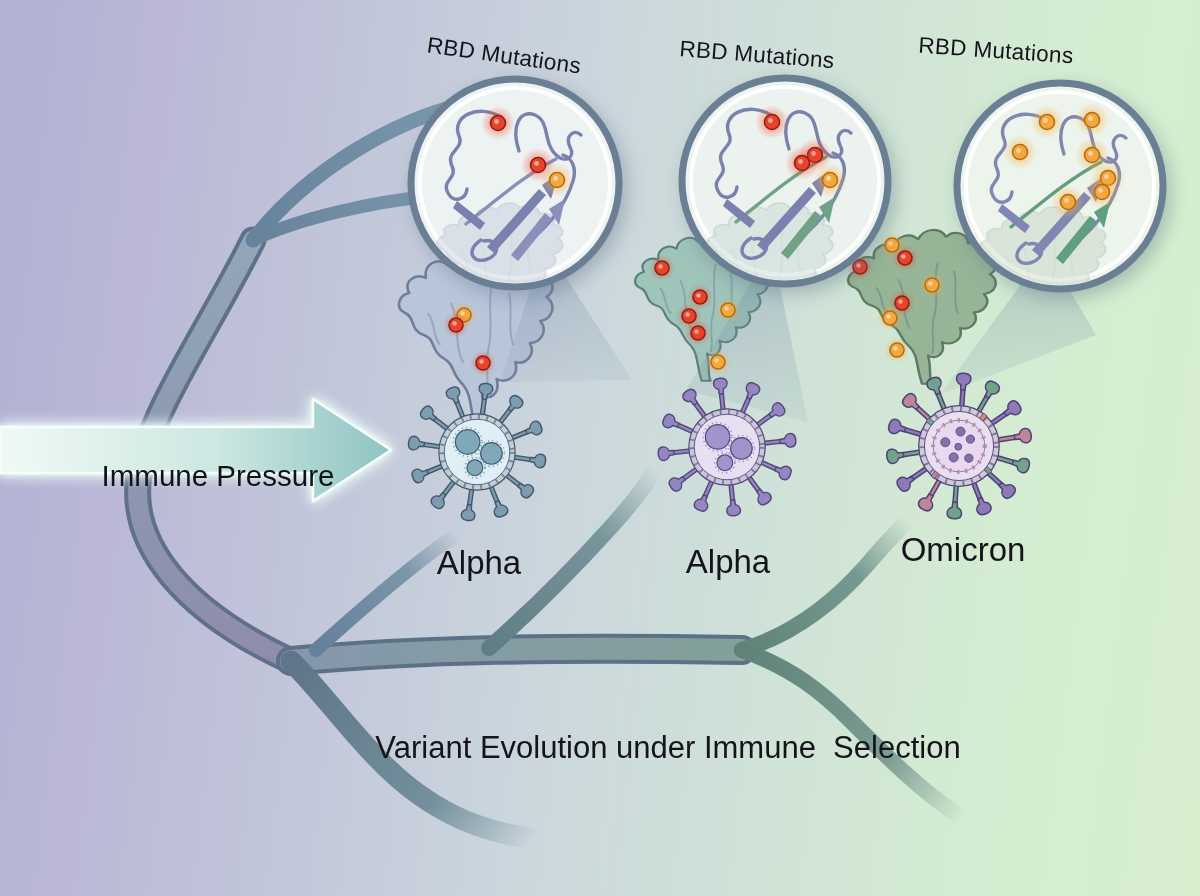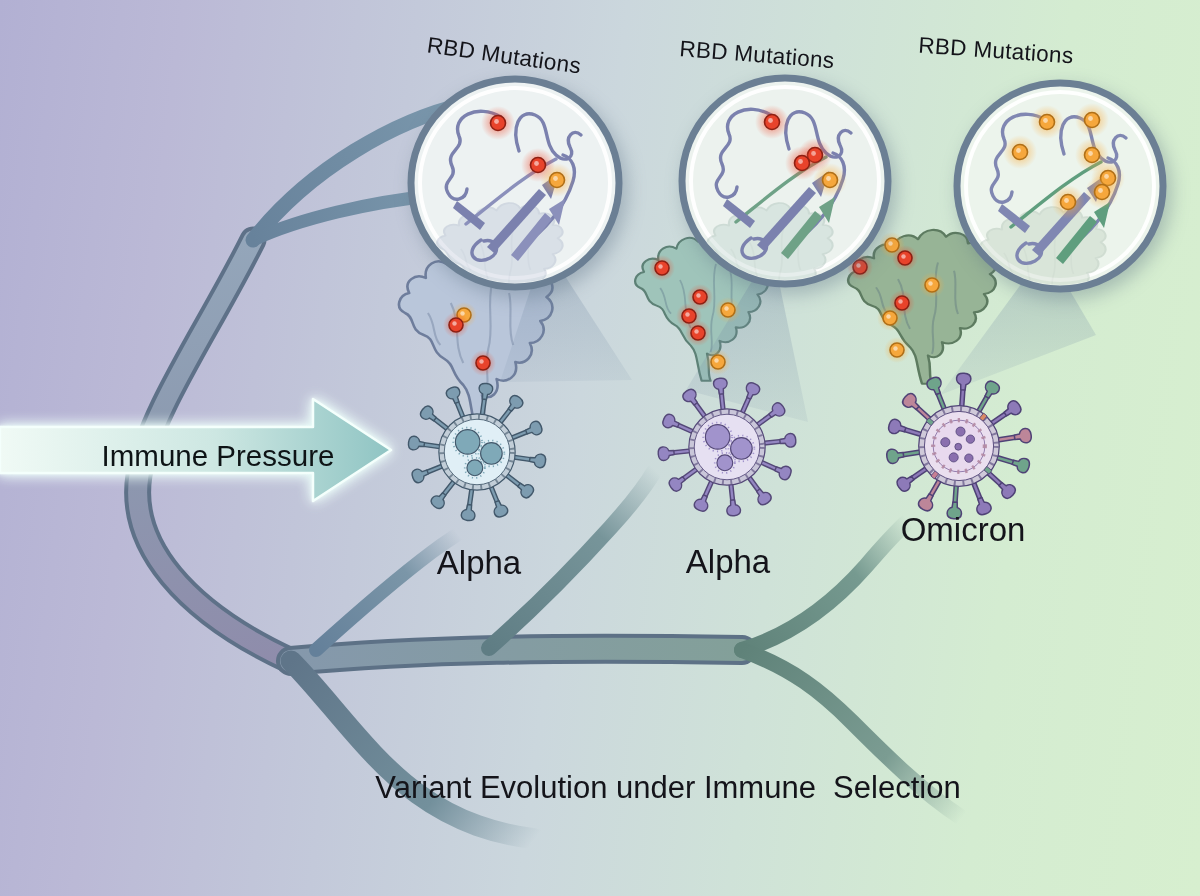--- a/index.html
+++ b/index.html
@@ -541,21 +541,21 @@
             <circle cx="1066.5" cy="200.5" r="2.4" fill="rgba(255,255,255,.55)"></circle>
           </g>
         </g>
   </g>
 </svg>
 
 <div class="lbl rbd-lbl" style="left:504px;top:56px;transform:translate(-50%,-50%) rotate(8deg);">RBD Mutations</div>
 <div class="lbl rbd-lbl" style="left:757px;top:55px;transform:translate(-50%,-50%) rotate(4.5deg);">RBD Mutations</div>
 <div class="lbl rbd-lbl" style="left:996px;top:51px;transform:translate(-50%,-50%) rotate(4deg);">RBD Mutations</div>
 
-<div class="lbl arrow-lbl" style="left:218px;top:456px;">Immune Pressure</div>
+<div class="lbl arrow-lbl" style="left:218px;top:476px;">Immune Pressure</div>
 
 <div class="lbl variant-lbl" style="left:479px;top:557px;">Alpha</div>
 <div class="lbl variant-lbl" style="left:728px;top:556px;">Alpha</div>
-<div class="lbl variant-lbl" style="left:963px;top:524px;">Omicron</div>
-
-<div class="lbl caption-lbl" style="left:668px;top:748px;margin-top:40px;">Variant Evolution under Immune  Selection</div>
+<div class="lbl variant-lbl" style="left:963px;top:544px;">Omicron</div>
+
+<div class="lbl caption-lbl" style="left:668px;top:748px;">Variant Evolution under Immune  Selection</div>
 
 </div>
 
 </body></html>

